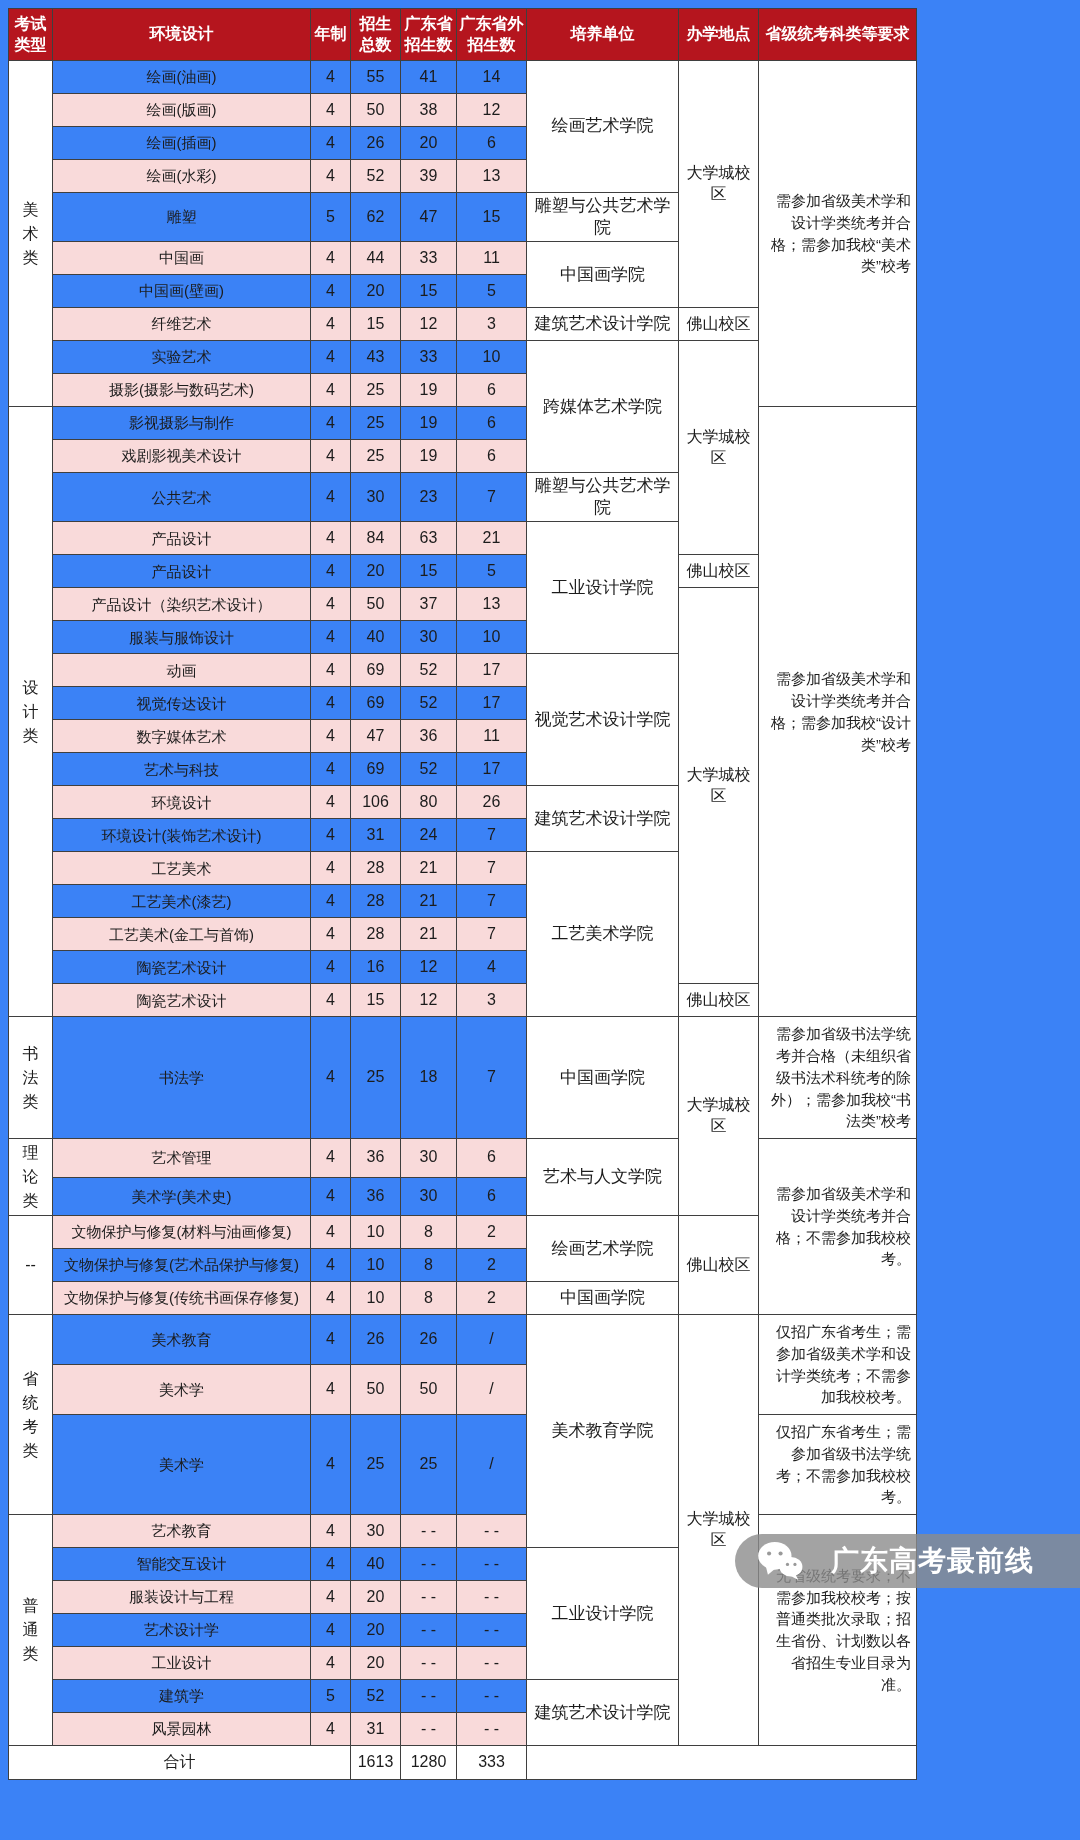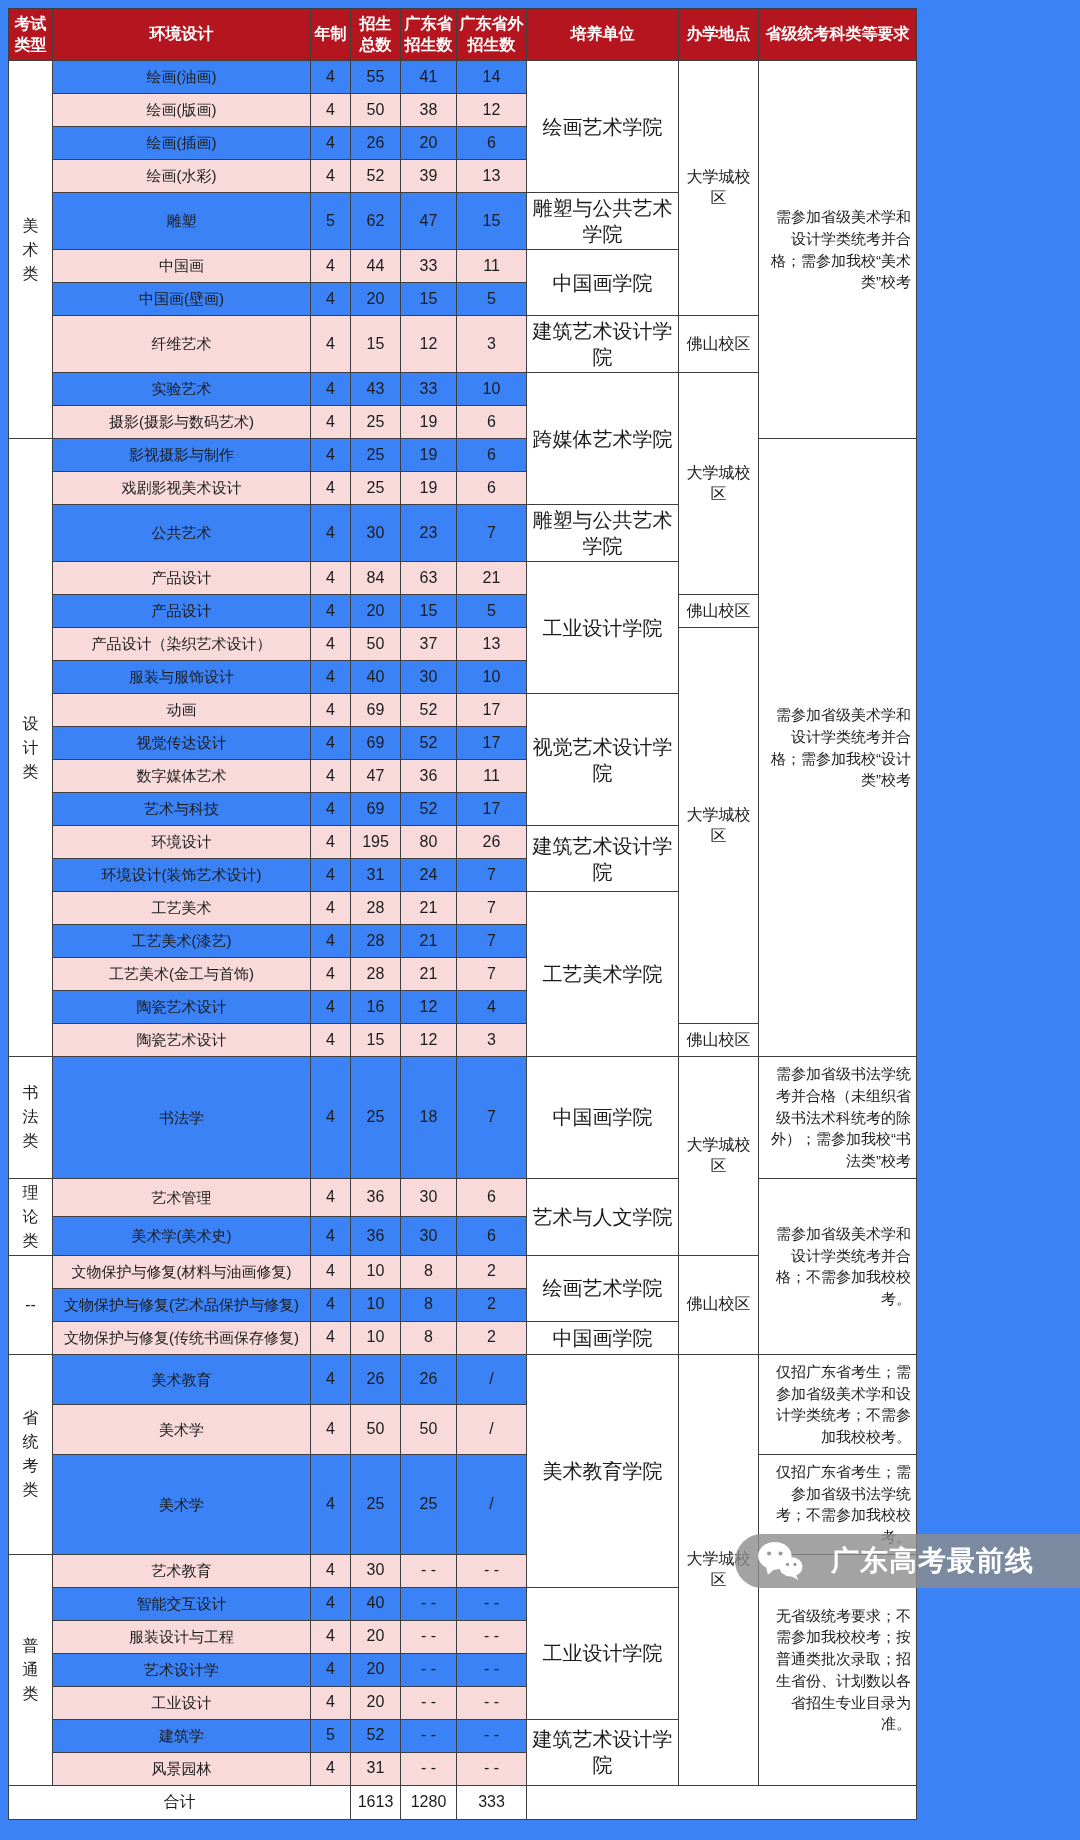--- a/index.html
+++ b/index.html
@@ -43,21 +43,21 @@
   .vlabel {
     display: inline-block;
     width: 1.15em;
     word-break: break-all;
     line-height: 1.5;
     text-align: center;
   }
   td.major { font-size: 15px; padding: 2px 2px; }
   td.num { font-size: 16px; }
   td.pink { background: var(--row-pink, #f9dada); }
-  td.unit { font-size: 20px; background: #ffffff; }
+  td.unit { font-size: 17px; background: #ffffff; }
   td.loc { font-size: 16px; background: #ffffff; word-break: break-all; padding: 0 3px; }
   td.req {
     font-size: 15px;
     text-align: right;
     padding: 6px 5px;
     line-height: 1.45;
     background: #ffffff;
     word-break: break-all;
   }
   tfoot td { height: 34px; font-size: 16px; background: #ffffff; }
@@ -269,21 +269,21 @@
         <tr>
           <td class="major">艺术与科技</td>
           <td class="num">4</td>
           <td class="num">69</td>
           <td class="num">52</td>
           <td class="num">17</td>
         </tr>
         <tr>
           <td class="major pink">环境设计</td>
           <td class="num pink">4</td>
-          <td class="num pink">195</td>
+          <td class="num pink">106</td>
           <td class="num pink">80</td>
           <td class="num pink">26</td>
           <td class="unit" rowspan="2">建筑艺术设计学院</td>
         </tr>
         <tr>
           <td class="major">环境设计(装饰艺术设计)</td>
           <td class="num">4</td>
           <td class="num">31</td>
           <td class="num">24</td>
           <td class="num">7</td>

